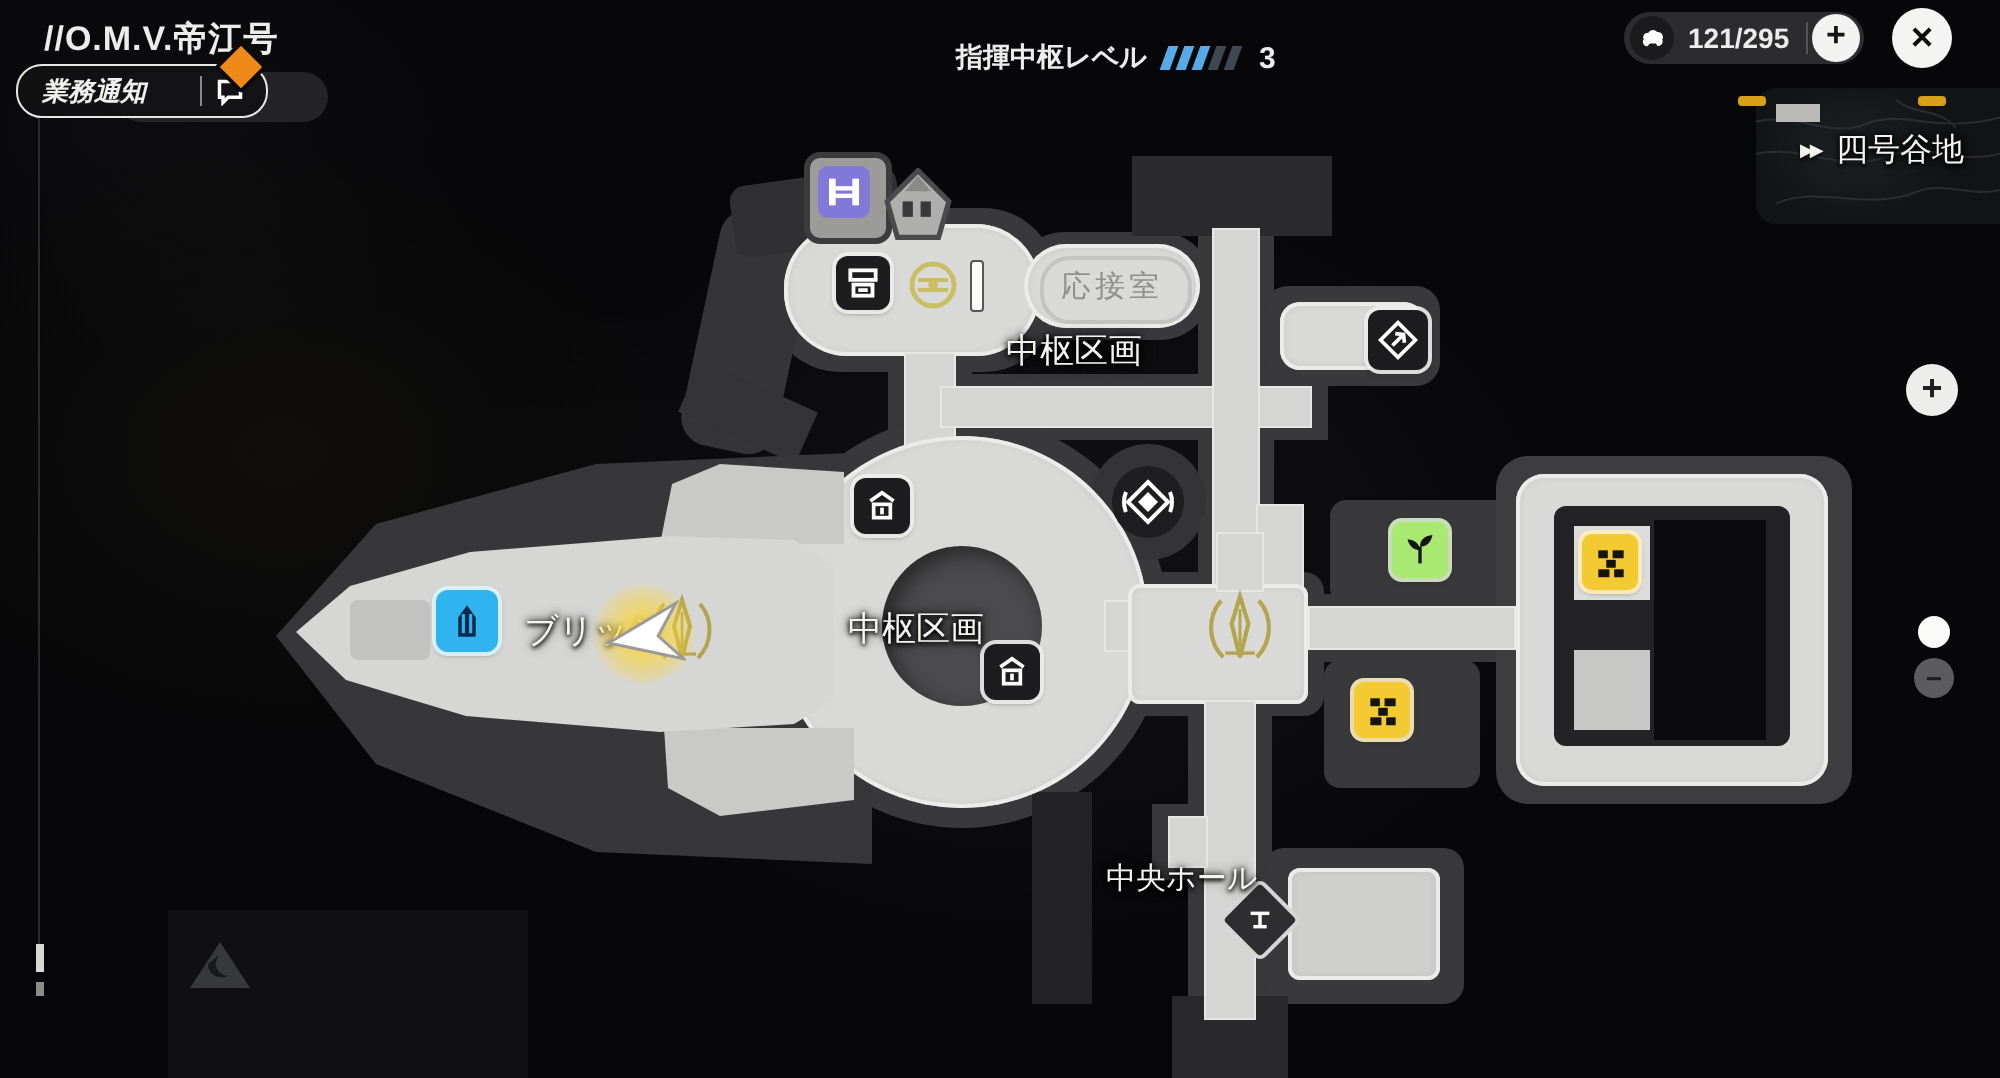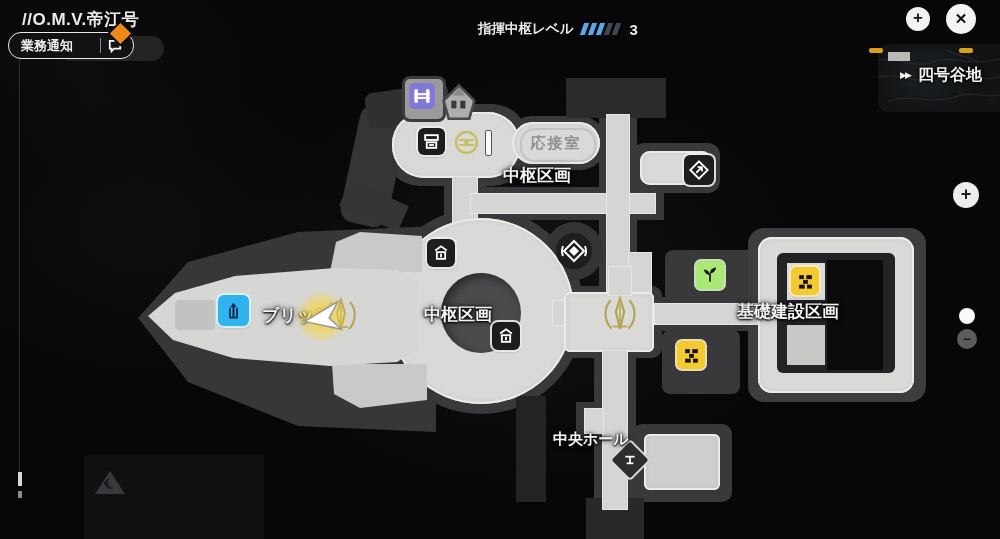--- a/index.html
+++ b/index.html
@@ -10,21 +10,21 @@
       radial-gradient(300px 220px at 14% 42%, rgba(58,52,28,.16), rgba(0,0,0,0) 70%),
       radial-gradient(260px 160px at 8% 12%, rgba(40,40,40,.18), rgba(0,0,0,0) 70%),
       #070709;}
   .abs{position:absolute;}
   
   .plat{position:absolute;background:#39393b;z-index:1;}
   .plat2{position:absolute;background:#2b2b2d;z-index:1;}
   
   .room{position:absolute;background:#d9d9d7;z-index:2;box-shadow:inset 0 0 0 2px #ebebe9, inset 0 0 6px rgba(0,0,0,.12);}
   .corr{position:absolute;background:#d5d5d3;z-index:2;box-shadow:inset 0 0 0 1px #e6e6e4;}
-  .lbl{position:absolute;z-index:6;color:#f4f4f2;font-weight:bold;
+  .lbl{position:absolute;z-index:6;color:#f4f4f2;font-weight:normal;
        text-shadow:0 0 3px #000,0 1px 2px #000,0 0 6px rgba(0,0,0,.8);white-space:nowrap;}
   .icon{position:absolute;z-index:5;display:flex;align-items:center;justify-content:center;}
   .sq{border-radius:6px;box-shadow:0 0 0 2px rgba(240,240,238,.9),0 1px 3px rgba(0,0,0,.6);}
   .darksq{background:#1d1d1f;}
   .topbar-text{color:#ececec;font-weight:bold;}
   .bar{display:inline-block;width:5px;height:12px;margin-right:3px;transform:skewX(-20deg);background:#3f4750;}
   .bar.filled{background:#58a9e8;}
   .pillbtn{position:absolute;display:flex;align-items:center;background:rgba(18,18,20,.92);
      border:1.5px solid #e8e8e6;border-radius:13px;z-index:11;color:#f0f0ee;}
   .circlebtn{position:absolute;border-radius:50%;display:flex;align-items:center;justify-content:center;z-index:11;}
@@ -256,27 +256,26 @@
           <line x1="12" y1="7" x2="12" y2="17"></line>
           <line x1="7" y1="17" x2="17" y2="17"></line>
         </g>
       </svg>
   </div>
 
   <div class="lbl" style="left:512px;top:134px;width:88px;text-align:center;font-size:15px;color:#8f8f8d;text-shadow:none;letter-spacing:2px;z-index:4;">応接室</div>
   <div class="lbl" style="left:503px;top:164px;font-size:17px;">中枢区画</div>
   <div class="lbl" style="left:424px;top:303px;font-size:17px;">中枢区画</div>
   <div class="lbl" style="left:262px;top:304px;font-size:17px;z-index:4;">ブリッジ</div>
-  <div class="lbl" style="left:737px;top:300px;font-size:17px;">基礎建設区画</div>
   <div class="lbl" style="left:553px;top:430px;font-size:15px;">中央ホール</div>
 
   <div class="abs topbar-text" style="left:22px;top:8px;font-size:17px;letter-spacing:.5px;z-index:11;">//O.M.V.帝江号</div>
 
   <div class="abs" style="left:58px;top:36px;width:106px;height:25px;border-radius:13px;background:#242426;z-index:10;"></div>
-  <div class="pillbtn" style="left:8px;top:32px;width:124px;height:25px;">
+  <div class="pillbtn" style="left:8px;top:32px;width:124px;height:25px;font-style:italic;">
     <span style="font-size:13px;font-weight:bold;padding-left:12px;">業務通知</span>
     <span style="position:absolute;right:32px;top:5px;width:1px;height:15px;background:#8a8a88;"></span>
     <span class="icon" style="position:absolute;right:11px;top:5px;width:15px;height:15px;">
       <svg width="14" height="14" viewBox="0 0 16 16">
           <path d="M2,2 h12 v9 h-7 l-3,3 v-3 h-2 Z" fill="none" stroke="#fff" stroke-width="2"></path>
         </svg>
     </span>
   </div>
   <div class="abs" style="left:111px;top:24px;width:15px;height:15px;background:#ef8a1a;transform:rotate(45deg);border-radius:2px;border:2px solid #0a0a0a;z-index:12;"></div>
 
@@ -285,20 +284,29 @@
     <span style="margin:0 7px 0 9px;display:inline-flex;align-items:center;">
       <span class="bar filled"></span>
         <span class="bar filled"></span>
         <span class="bar filled"></span>
         <span class="bar"></span>
         <span class="bar"></span>
     </span>
     <span class="topbar-text" style="font-size:15px;">3</span>
   </div>
 
+  <div class="abs" style="left:812px;top:6px;width:120px;height:26px;border-radius:13px;background:#2c2c2e;z-index:11;">
+    <span class="icon" style="left:3px;top:2px;width:22px;height:22px;background:#1b1b1d;border-radius:50%;">
+      <svg width="15" height="15" viewBox="0 0 20 20">
+          <path d="M6,15 C3.5,14.5 2.5,12 3.8,10.2 C2.8,8 4.5,5.6 7,5.8 C8,3.6 11.4,3.4 12.8,5.4 C15.6,5 17.6,8 16.2,10.4 C17.2,12.6 15.4,15 13,14.6 L12,13 L8,13 Z" fill="#fff"></path>
+        </svg>
+    </span>
+    <span class="topbar-text" style="position:absolute;left:32px;top:5px;font-size:14px;">121/295</span>
+    <span style="position:absolute;right:28px;top:5px;width:1px;height:16px;background:#55555a;"></span>
+  </div>
   <div class="circlebtn" style="left:906px;top:7px;width:24px;height:24px;background:#f2f2f0;color:#141414;font-size:17px;font-weight:bold;">
     <span style="margin-top:-2px;">+</span>
   </div>
   <div class="circlebtn" style="left:946px;top:4px;width:30px;height:30px;background:#f4f4f2;color:#0c0c0c;font-size:15px;font-weight:bold;">
     <span>✕</span>
   </div>
 
   <div class="abs" style="left:878px;top:44px;width:122px;height:68px;border-radius:10px 0 0 10px;z-index:10;overflow:hidden;
        background:radial-gradient(70px 52px at 40% 45%, #1e2224, #111315 75%);">
     <svg width="122" height="68" viewBox="0 0 122 68" style="opacity:.55">

